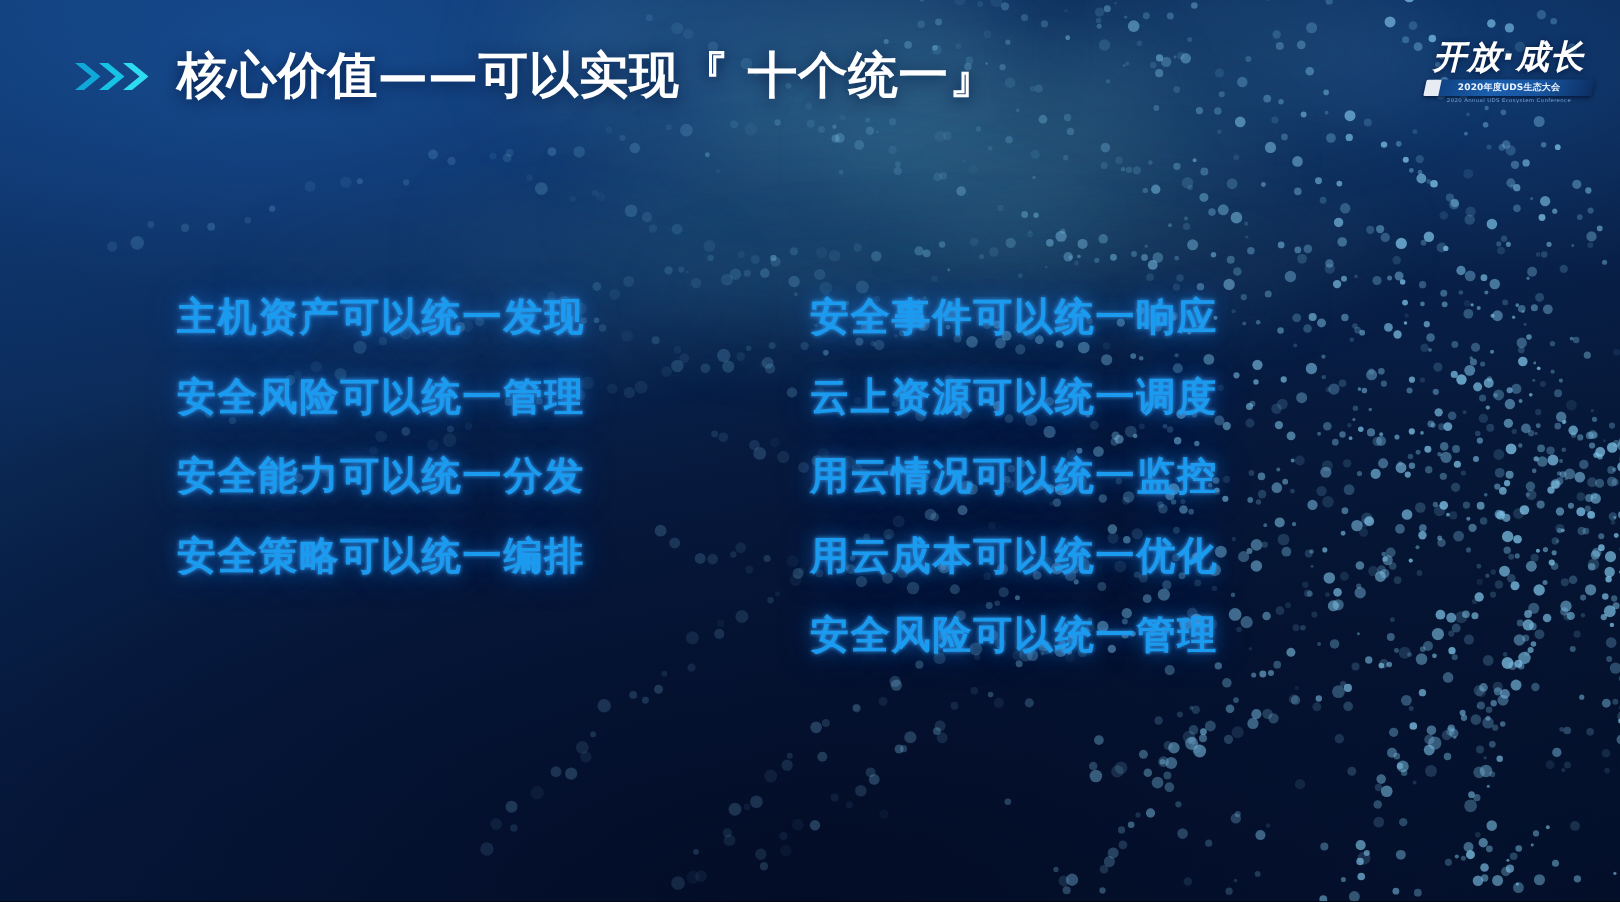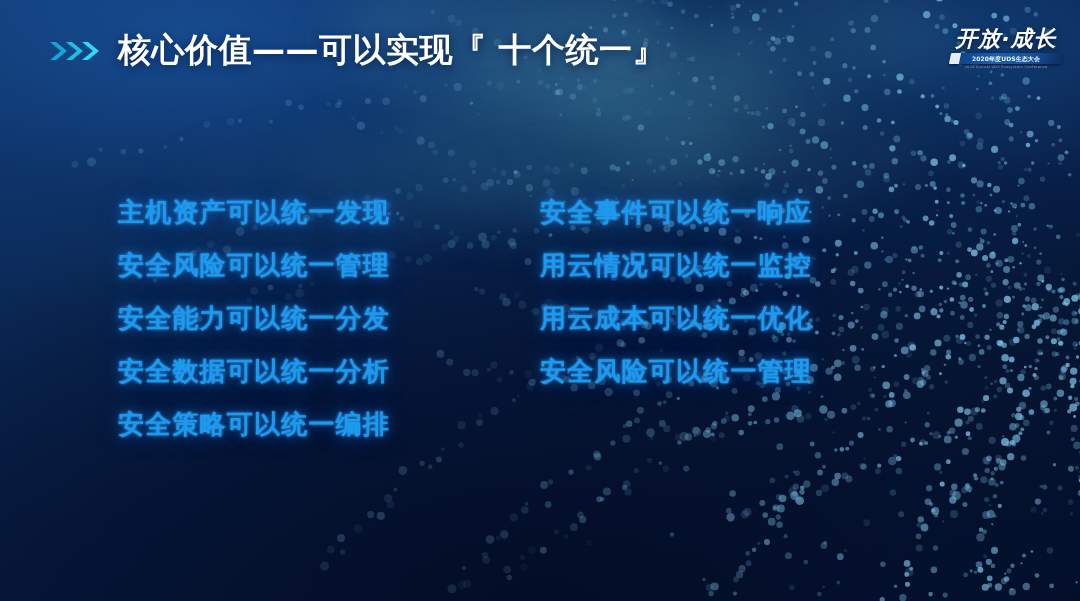--- a/index.html
+++ b/index.html
@@ -1624,24 +1624,24 @@
       <span class="logo-sub">2020年度UDS生态大会</span>
     </div>
     <div class="logo-sub2">2020 Annual UDS Ecosystem Conference</div>
   </div>
 
   <div class="content">
     <div class="col col-left">
       <div class="item">主机资产可以统一发现</div>
       <div class="item">安全风险可以统一管理</div>
       <div class="item">安全能力可以统一分发</div>
-      <div class="item">安全数据可以统一分析</div>
       <div class="item">安全策略可以统一编排</div>
     </div>
     <div class="col col-right">
       <div class="item">安全事件可以统一响应</div>
+      <div class="item">云上资源可以统一调度</div>
       <div class="item">用云情况可以统一监控</div>
       <div class="item">用云成本可以统一优化</div>
       <div class="item">安全风险可以统一管理</div>
     </div>
   </div>
 
 </div>
 
 </body></html>

